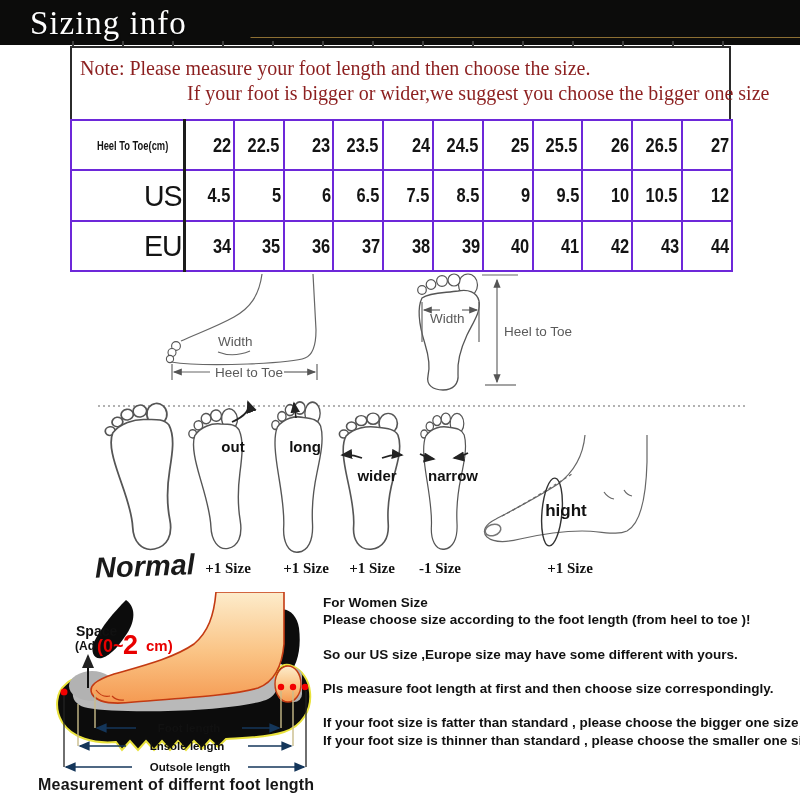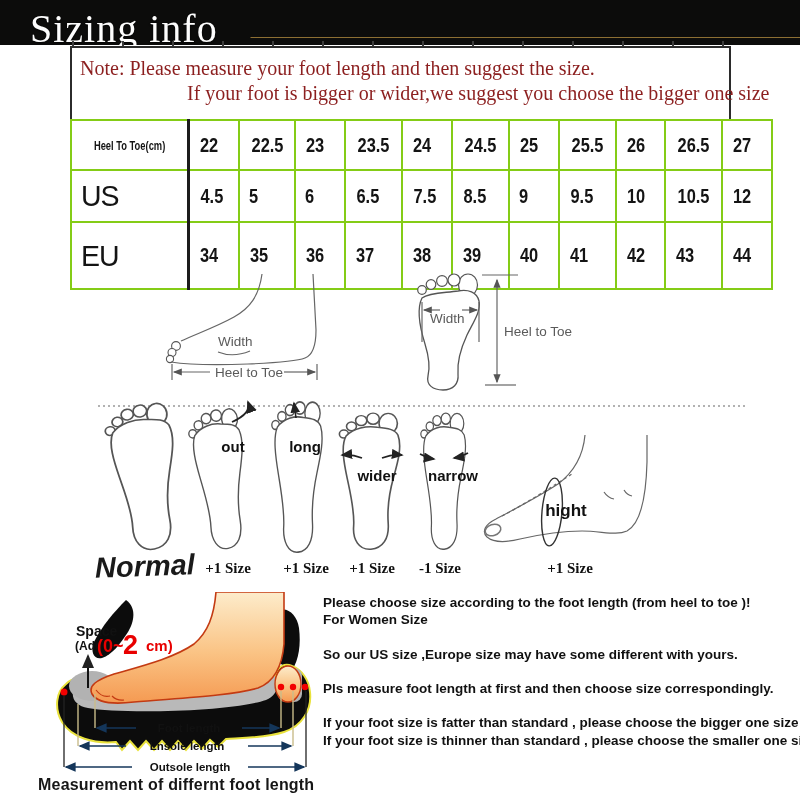--- a/index.html
+++ b/index.html
@@ -6,35 +6,35 @@
   #page{position:relative;width:800px;height:800px;background:#fff;overflow:hidden;
         font-family:"Liberation Sans",sans-serif;}
 
   
   #topbar{position:absolute;left:0;top:0;width:800px;height:45px;background:#0c0c0b;overflow:hidden;}
   #goldband{position:absolute;left:223px;top:1px;width:600px;height:36px;
       transform:skewX(37deg);transform-origin:0 0;
       background:linear-gradient(180deg,#e3cc90 0%,#f4ead充 0%,#f4eac2 22%,#efe0a8 45%,#e2c77f 75%,#d2af62 96%,#a8873d 100%);
       border-bottom:1px solid #8d6f33;}
   #title{position:absolute;left:30px;top:5px;color:#fdfdfd;font-family:"Liberation Serif",serif;
-      font-size:40px;letter-spacing:1px;text-shadow:0 1px 2px rgba(0,0,0,.8);}
+      font-size:33px;letter-spacing:1px;text-shadow:0 1px 2px rgba(0,0,0,.8);}
 
   
   #ticks{position:absolute;left:72px;top:41px;width:657px;height:6px;
       background:repeating-linear-gradient(to right,#3c3c3c 0 2px,transparent 2px 50px);}
   #notebox{position:absolute;left:70px;top:46px;width:657px;height:69px;border:2px solid #2b2b2b;
       padding-top:8px;background:#fff;}
   .noteline{font-family:"Liberation Serif",serif;color:#8c1f1f;font-size:20px;line-height:25px;
       white-space:nowrap;}
   #noteline1{padding-left:8px;}
   #noteline2{padding-left:78px;margin-left:37px;}
 
   
   #sizetable{position:absolute;left:70px;top:119px;border-collapse:collapse;table-layout:fixed;background:#fff;}
-  #sizetable td{border:2px solid #84cc16;text-align:left;vertical-align:middle;padding:8px;overflow:hidden;}
+  #sizetable td{border:2px solid #6d28d9;text-align:right;vertical-align:middle;padding:0;overflow:hidden;}
   #sizetable td.rowlbl{border-right:3px solid #1c1c1c;}
   .cond{display:inline-block;transform:scaleX(.82);white-space:nowrap;font-weight:600;color:#141414;}
   .hlbl{font-size:13px;transform:scaleX(.72);font-weight:600;}
   .biglbl{font-size:30px;transform:scaleX(.95);font-weight:500;letter-spacing:-1px;}
   .num{font-size:20px;}
 
   
   svg text{font-family:"Liberation Sans",sans-serif;}
   .fs{fill:#fff;stroke:#555;stroke-width:1.5;}
   .ln{fill:none;stroke:#666;stroke-width:1.2;}
@@ -57,21 +57,21 @@
 
 <div id="page">
 
   <div id="topbar">
     <div id="goldband"></div>
     <div id="title">Sizing info</div>
   </div>
 
   <div id="ticks"></div>
   <div id="notebox">
-    <div id="noteline1" class="noteline">Note: Please measure your foot length and then suggest the size.</div>
+    <div id="noteline1" class="noteline">Note: Please measure your foot length and then choose the size.</div>
     <div id="noteline2" class="noteline">If your foot is bigger or wider,we suggest you choose the bigger one size</div>
   </div>
 
   <table id="sizetable">
     <colgroup>
       <col style="width:113px">
         <col style="width:49.8px">
         <col style="width:49.8px">
         <col style="width:49.8px">
       <col style="width:49.8px">
@@ -105,21 +105,21 @@
       <td><span class="cond num">6</span></td>
       <td><span class="cond num">6.5</span></td>
       <td><span class="cond num">7.5</span></td>
       <td><span class="cond num">8.5</span></td>
       <td><span class="cond num">9</span></td>
       <td><span class="cond num">9.5</span></td>
       <td><span class="cond num">10</span></td>
       <td><span class="cond num">10.5</span></td>
       <td><span class="cond num">12</span></td>
     </tr>
-    <tr style="height:67px">
+    <tr style="height:50px">
       <td class="rowlbl"><span class="cond biglbl">EU</span></td>
       <td><span class="cond num">34</span></td>
       <td><span class="cond num">35</span></td>
       <td><span class="cond num">36</span></td>
       <td><span class="cond num">37</span></td>
       <td><span class="cond num">38</span></td>
       <td><span class="cond num">39</span></td>
       <td><span class="cond num">40</span></td>
       <td><span class="cond num">41</span></td>
       <td><span class="cond num">42</span></td>
@@ -274,22 +274,22 @@
     <line class="navy" x1="218" y1="154" x2="261" y2="154" marker-end="url(#mN)"></line>
     <text class="meas" text-anchor="middle" x="157" y="158">Lnsole length</text>
     <line class="navy" x1="36" y1="175" x2="102" y2="175" marker-start="url(#mN)"></line>
     <line class="navy" x1="218" y1="175" x2="274" y2="175" marker-end="url(#mN)"></line>
     <text class="meas" text-anchor="middle" x="160" y="179">Outsole length</text>
   </svg>
 
   <div id="caption">Measurement of differnt foot length</div>
 
   <div id="infoblock">
+    <div class="infoline">For Women Size</div>
     <div class="infoline">Please choose size according to the foot length (from heel to toe )!</div>
-    <div class="infoline">For Women Size</div>
     <div class="infoline"></div>
     <div class="infoline">So our US size ,Europe size may have some different with yours.</div>
     <div class="infoline"></div>
     <div class="infoline">Pls measure foot length at first and then choose size correspondingly.</div>
     <div class="infoline"></div>
     <div class="infoline">If your foot size is fatter than standard , please choose the bigger one size ,</div>
     <div class="infoline">If your foot size is thinner than standard , please choose the smaller one size</div>
   </div>
 
 </div>

